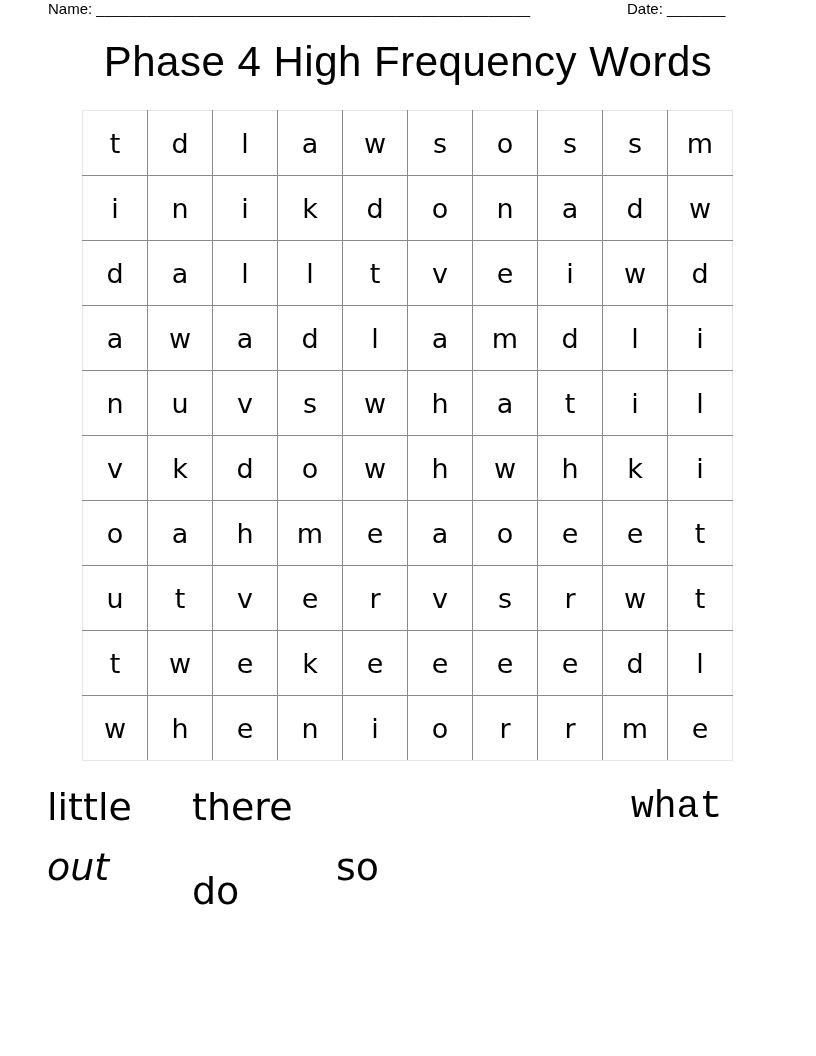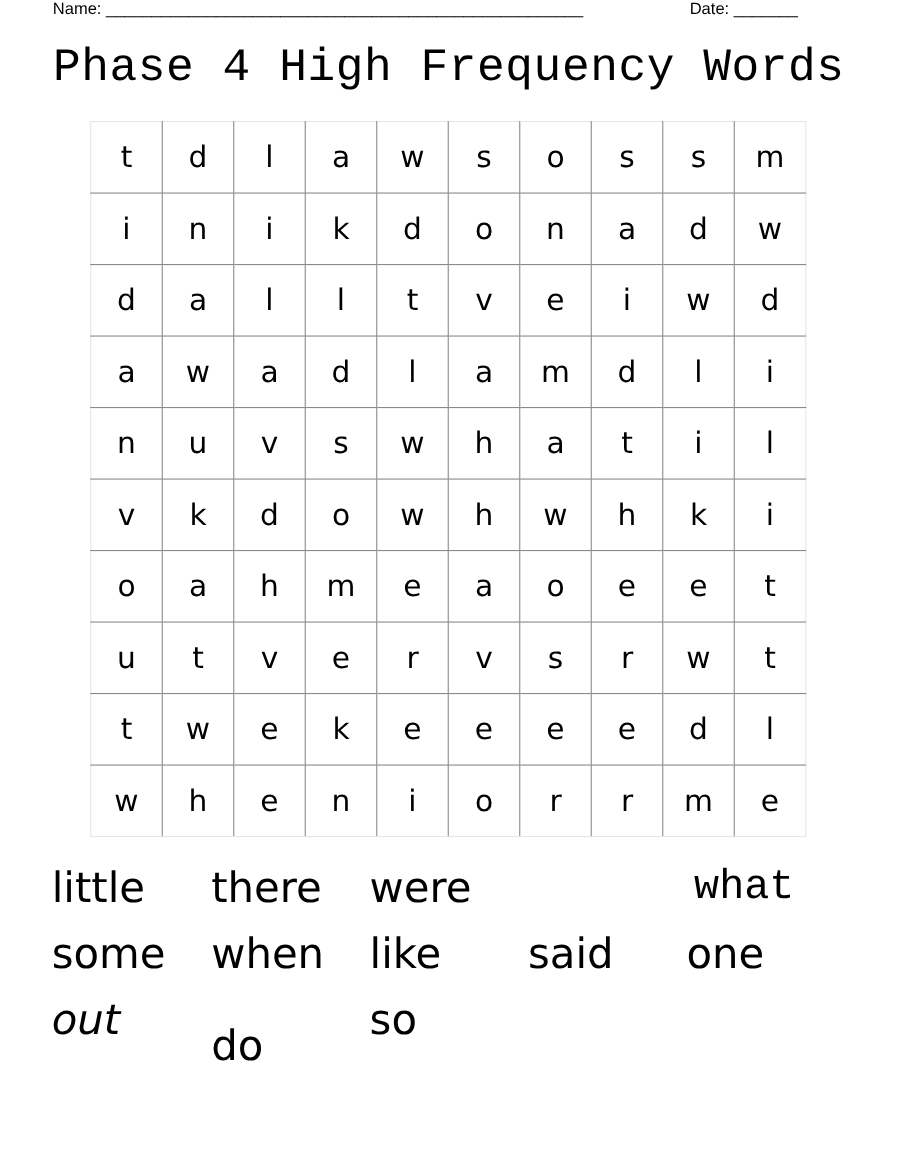--- a/index.html
+++ b/index.html
@@ -1,20 +1,20 @@
 <!DOCTYPE html>
 <html><head>
   <meta charset="utf-8">
   <style>
     html, body { margin: 0; padding: 0; background: #ffffff; }
     body { width: 816px; height: 1056px; position: relative; overflow: hidden; color: #000; }
     .hdr { position: absolute; top: 0; left: 0; width: 816px; height: 20px; font-family: "Liberation Sans", sans-serif; font-size: 15px; padding-left: 20px; }
     .hdr .name { position: absolute; left: 48px; top: 0px; }
     .hdr .date { position: absolute; left: 627px; top: 0px; }
-    .title { position: absolute; top: 38px; left: 0; width: 816px; text-align: center; font-family: Liberation Mono, monospace; font-size: 42px; letter-spacing: 0.5px; }
+    .title { position: absolute; top: 38px; left: 0; width: 816px; text-align: center; font-family: Liberation Sans, sans-serif; font-size: 42px; letter-spacing: 0.5px; }
     .grid { position: absolute; left: 82px; top: 110px; border-collapse: collapse; }
     .grid td { width: 64px; height: 64px; border: 1px solid #8a8a8a; text-align: center; vertical-align: middle; font-family: "DejaVu Sans", sans-serif; font-size: 27px; padding: 0; }
     .grid tr:first-child td { border-top-color: #e6e6e6; }
     .grid td:first-child { border-left-color: #e6e6e6; }
     .grid tr:last-child td { border-bottom-color: #e6e6e6; }
     .grid td:last-child { border-right-color: #e6e6e6; }
     .words { position: absolute; left: 47px; top: 782px; }
     .wrow { height: 60px; position: relative; width: 720px; }
     .word { position: absolute; top: 0; font-family: "DejaVu Sans", sans-serif; font-size: 38px; line-height: 50px; }
   </style>
@@ -150,28 +150,20 @@
         <td>m</td>
         <td>e</td>
       </tr>
     </tbody>
 </table>
 
 <div class="words" id="word-list">
     <div class="wrow">
       <span class="word" style="left: 145px;">there</span>
       <span class="word" style="left: 0px;">little</span>
-      <span class="word" style="left: 289px;">were</span>
       <span class="word" style="left: 584px; font-family: Liberation Mono, monospace;">what</span>
-    </div>
-    <div class="wrow">
-      <span class="word" style="left: 0px;">some</span>
-      <span class="word" style="left: 145px;">when</span>
-      <span class="word" style="left: 289px;">like</span>
-      <span class="word" style="left: 433px;">said</span>
-      <span class="word" style="left: 577px;">one</span>
     </div>
     <div class="wrow">
       <span class="word" style="left: 0px; font-style: italic;">out</span>
       <span class="word" style="left: 145px; margin-top: 24px;">do</span>
       <span class="word" style="left: 289px;">so</span>
     </div>
   </div>
 
 </body></html>

